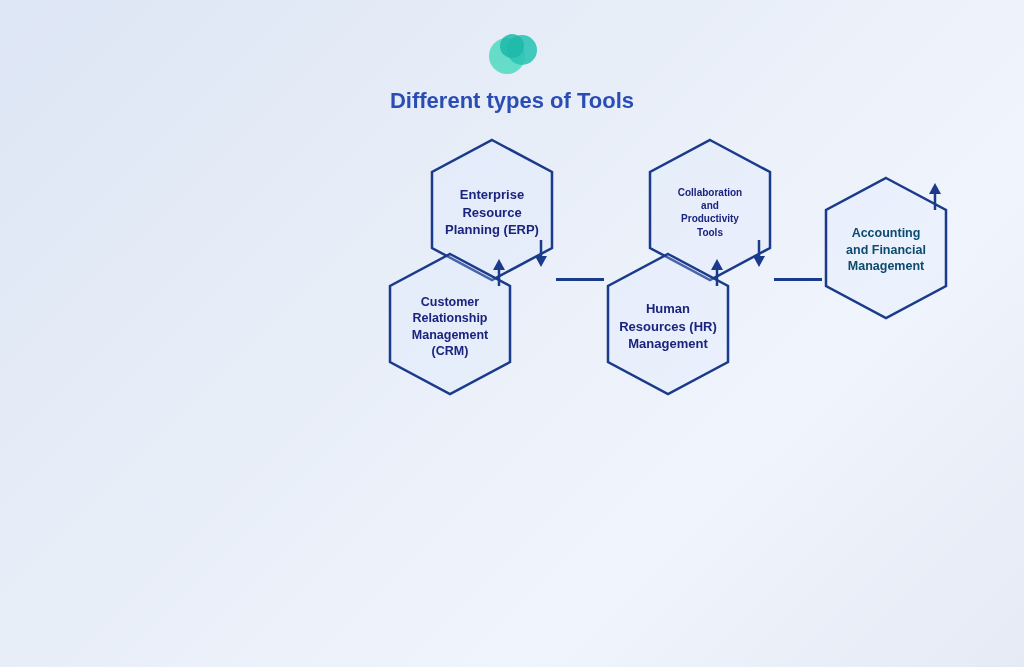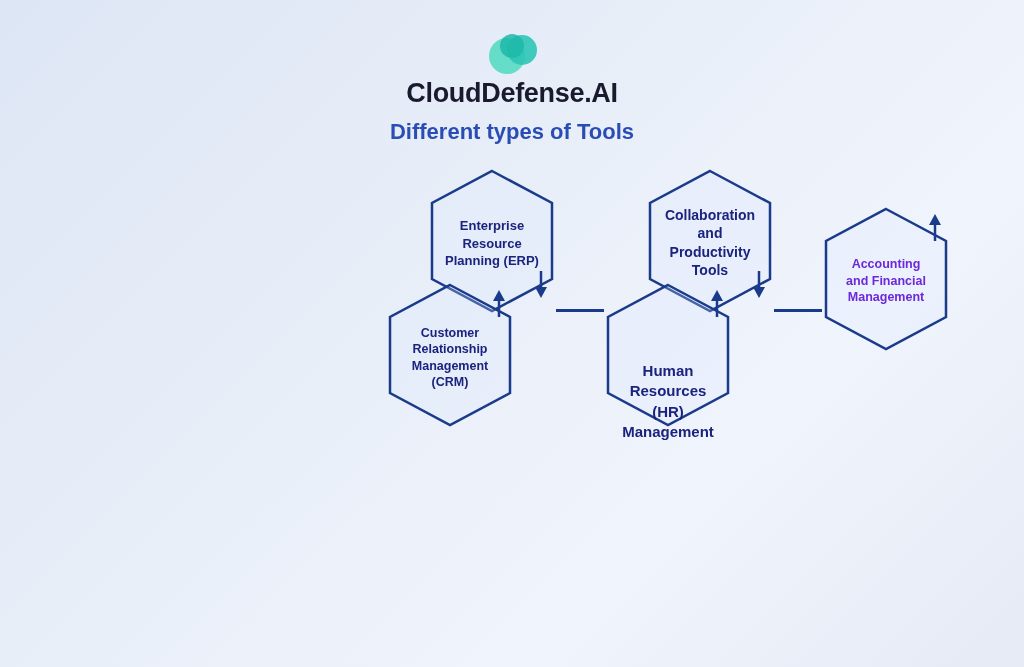--- a/index.html
+++ b/index.html
@@ -28,21 +28,20 @@
 
 <div class="header">
 
   <svg width="65" height="50" viewBox="0 0 65 50">
 
     <circle cx="27" cy="28" r="18" fill="#4dd9c0" opacity="0.85"></circle>
     <circle cx="42" cy="22" r="15" fill="#2ec4b6" opacity="0.9"></circle>
     <circle cx="32" cy="18" r="12" fill="#1db8a8" opacity="0.85"></circle>
   </svg>
 
-  <div style="font-size:27px;font-weight:800;color:#1a1a2e;letter-spacing:-0.3px;">CloudDefense.AI</div>
 </div>
 
 <div style="font-size:22px;font-weight:700;color:#2a4db5;margin-bottom:22px;">Different types of Tools</div>
 
 <div style="width:960px; display:flex; align-items:center; justify-content:flex-end; position:relative; gap:0;">
 
   <div style="position:relative; width:170px; display:flex; flex-direction:column; flex-shrink:0;">
 
     <div style="align-self:flex-end; position:relative;">
       <svg width="128" height="148" viewBox="0 0 128 148">
@@ -77,57 +76,57 @@
 
   <div style="width:48px;height:3px;background:#1a3a8a;flex-shrink:0;margin-top:20px;"></div>
 
   <div style="position:relative; width:170px; display:flex; flex-direction:column; flex-shrink:0;">
 
     <div style="align-self:flex-end; position:relative;">
       <svg width="128" height="148" viewBox="0 0 128 148">
         <polygon points="64,4 124,36 124,112 64,144 4,112 4,36" fill="rgba(220,232,255,0.25)" stroke="#1a3a8a" stroke-width="2.5"></polygon>
       </svg>
       <div style="position:absolute;top:50%;left:50%;transform:translate(-50%,-50%);
-                  text-align:center;font-size:14px;font-weight:700;color:#1a237e;line-height:1.32;width:110px;">
+                  text-align:center;font-size:10px;font-weight:700;color:#1a237e;line-height:1.32;width:110px;">
         Collaboration<br>and<br>Productivity<br>Tools
       </div>
       
       <svg style="position:absolute;right:6px;top:104px;" width="18" height="28" viewBox="0 0 18 28">
         <line x1="9" y1="0" x2="9" y2="20" stroke="#1a3a8a" stroke-width="2.5"></line>
         <polygon points="9,27 3,16 15,16" fill="#1a3a8a"></polygon>
       </svg>
     </div>
 
     <div style="align-self:flex-start; position:relative; margin-top:-38px;">
       <svg width="128" height="148" viewBox="0 0 128 148">
         <polygon points="64,4 124,36 124,112 64,144 4,112 4,36" fill="rgba(220,232,255,0.25)" stroke="#1a3a8a" stroke-width="2.5"></polygon>
       </svg>
       <div style="position:absolute;top:50%;left:50%;transform:translate(-50%,-50%);
-                  text-align:center;font-size:15px;font-weight:700;color:#1a237e;line-height:1.35;width:110px;margin-top:44px;">
+                  text-align:center;font-size:13px;font-weight:700;color:#1a237e;line-height:1.35;width:110px;">
         Human<br>Resources (HR)<br>Management
       </div>
       
       <svg style="position:absolute;right:6px;top:8px;" width="18" height="28" viewBox="0 0 18 28">
         <line x1="9" y1="28" x2="9" y2="8" stroke="#1a3a8a" stroke-width="2.5"></line>
         <polygon points="9,1 3,12 15,12" fill="#1a3a8a"></polygon>
       </svg>
     </div>
   </div>
 
   <div style="width:48px;height:3px;background:#1a3a8a;flex-shrink:0;margin-top:20px;"></div>
 
   <div style="position:relative; width:170px; display:flex; flex-direction:column; flex-shrink:0;">
 
 
     <div style="align-self:flex-start; position:relative; margin-top:-38px;">
       <svg width="128" height="148" viewBox="0 0 128 148">
         <polygon points="64,4 124,36 124,112 64,144 4,112 4,36" fill="rgba(220,232,255,0.25)" stroke="#1a3a8a" stroke-width="2.5"></polygon>
       </svg>
       <div style="position:absolute;top:50%;left:50%;transform:translate(-50%,-50%);
-                  text-align:center;font-size:12.5px;font-weight:700;color:#6d28d9;line-height:1.32;width:112px;">
+                  text-align:center;font-size:12.5px;font-weight:700;color:#0c4a6e;line-height:1.32;width:112px;">
         Accounting<br>and Financial<br>Management
       </div>
       
       <svg style="position:absolute;right:6px;top:8px;" width="18" height="28" viewBox="0 0 18 28">
         <line x1="9" y1="28" x2="9" y2="8" stroke="#1a3a8a" stroke-width="2.5"></line>
         <polygon points="9,1 3,12 15,12" fill="#1a3a8a"></polygon>
       </svg>
     </div>
   </div>
 

